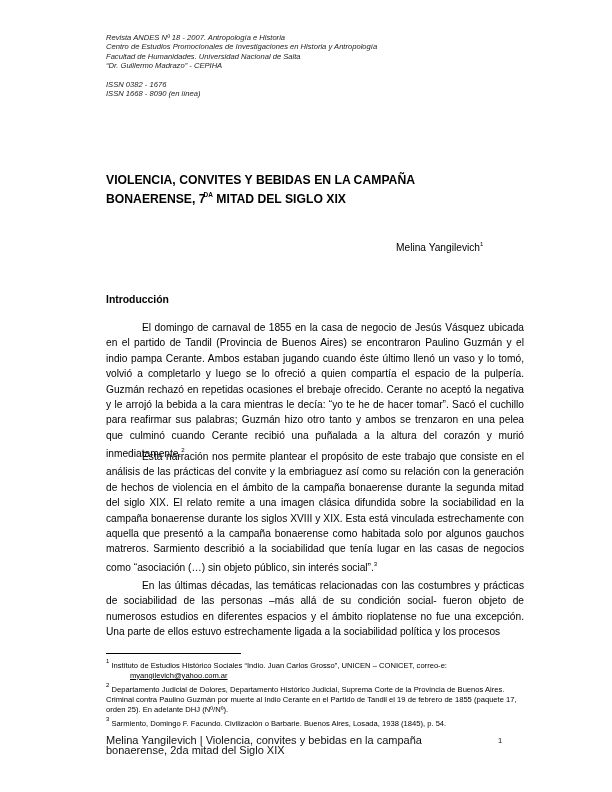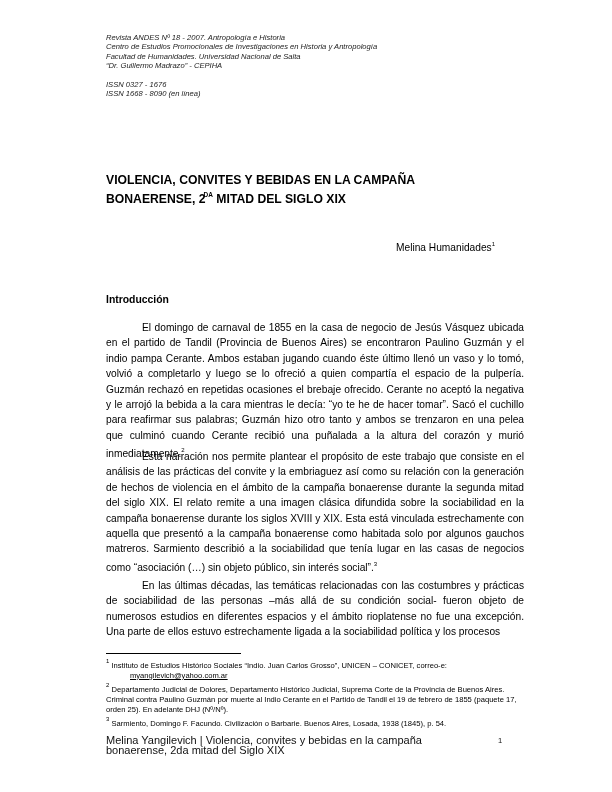--- a/index.html
+++ b/index.html
@@ -29,31 +29,31 @@
 <body>
 
 <div class="page">
 
   <div class="header-block">
     <div class="line">Revista ANDES Nº 18  - 2007. Antropología e Historia</div>
     <div class="line">Centro de Estudios Promocionales de Investigaciones en Historia y Antropología</div>
     <div class="line">Facultad de Humanidades. Universidad Nacional de Salta</div>
     <div class="line">“Dr. Guillermo Madrazo” - CEPIHA</div>
     <div class="gap"></div>
-    <div class="line">ISSN 0327 - 1676</div>
+    <div class="line">ISSN 0382 - 1676</div>
     <div class="line">ISSN 1668 - 8090 (en línea)</div>
   </div>
 
   <div class="title">
     <div>VIOLENCIA, CONVITES Y BEBIDAS EN LA CAMPAÑA</div>
-    <div><span>BONAERENSE, 2</span><sup>DA</sup><span> MITAD DEL SIGLO XIX</span></div>
+    <div><span>BONAERENSE, 7</span><sup>DA</sup><span> MITAD DEL SIGLO XIX</span></div>
   </div>
 
   <div class="author">
-    <span>Melina Humanidades</span><sup>1</sup>
+    <span>Melina Yangilevich</span><sup>1</sup>
   </div>
 
   <div class="section-heading">Introducción</div>
 
   <div class="body" id="p1">
     <p><span>El domingo de carnaval de 1855 en la casa de negocio de Jesús Vásquez ubicada en el partido de Tandil (Provincia de Buenos Aires) se encontraron Paulino Guzmán y el indio pampa Cerante. Ambos estaban jugando cuando éste último llenó un vaso y lo tomó, volvió a completarlo y luego se lo ofreció a quien compartía el espacio de la pulpería. Guzmán rechazó en repetidas ocasiones el brebaje ofrecido. Cerante no aceptó la negativa y le arrojó la bebida a la cara mientras le decía: “yo te he de hacer tomar”. Sacó el cuchillo para reafirmar sus palabras; Guzmán hizo otro tanto y ambos se trenzaron en una pelea que culminó cuando Cerante recibió una puñalada a la altura del corazón y murió inmediatamente.</span><sup>2</sup></p>
   </div>
 
   <div class="body" id="p2">
     <p><span>Esta narración nos permite plantear el propósito de este trabajo que consiste en el análisis de las prácticas del convite y la embriaguez así como su relación con la generación de hechos de violencia en el ámbito de la campaña bonaerense durante la segunda mitad del siglo XIX. El relato remite a una imagen clásica difundida sobre la sociabilidad en la campaña bonaerense durante los siglos XVIII y XIX. Esta está vinculada estrechamente con aquella que presentó a la campaña bonaerense como habitada solo por algunos gauchos matreros. Sarmiento describió a la sociabilidad que tenía lugar en las casas de negocios como “asociación (…) sin objeto público, sin interés social”.</span><sup>3</sup></p>

